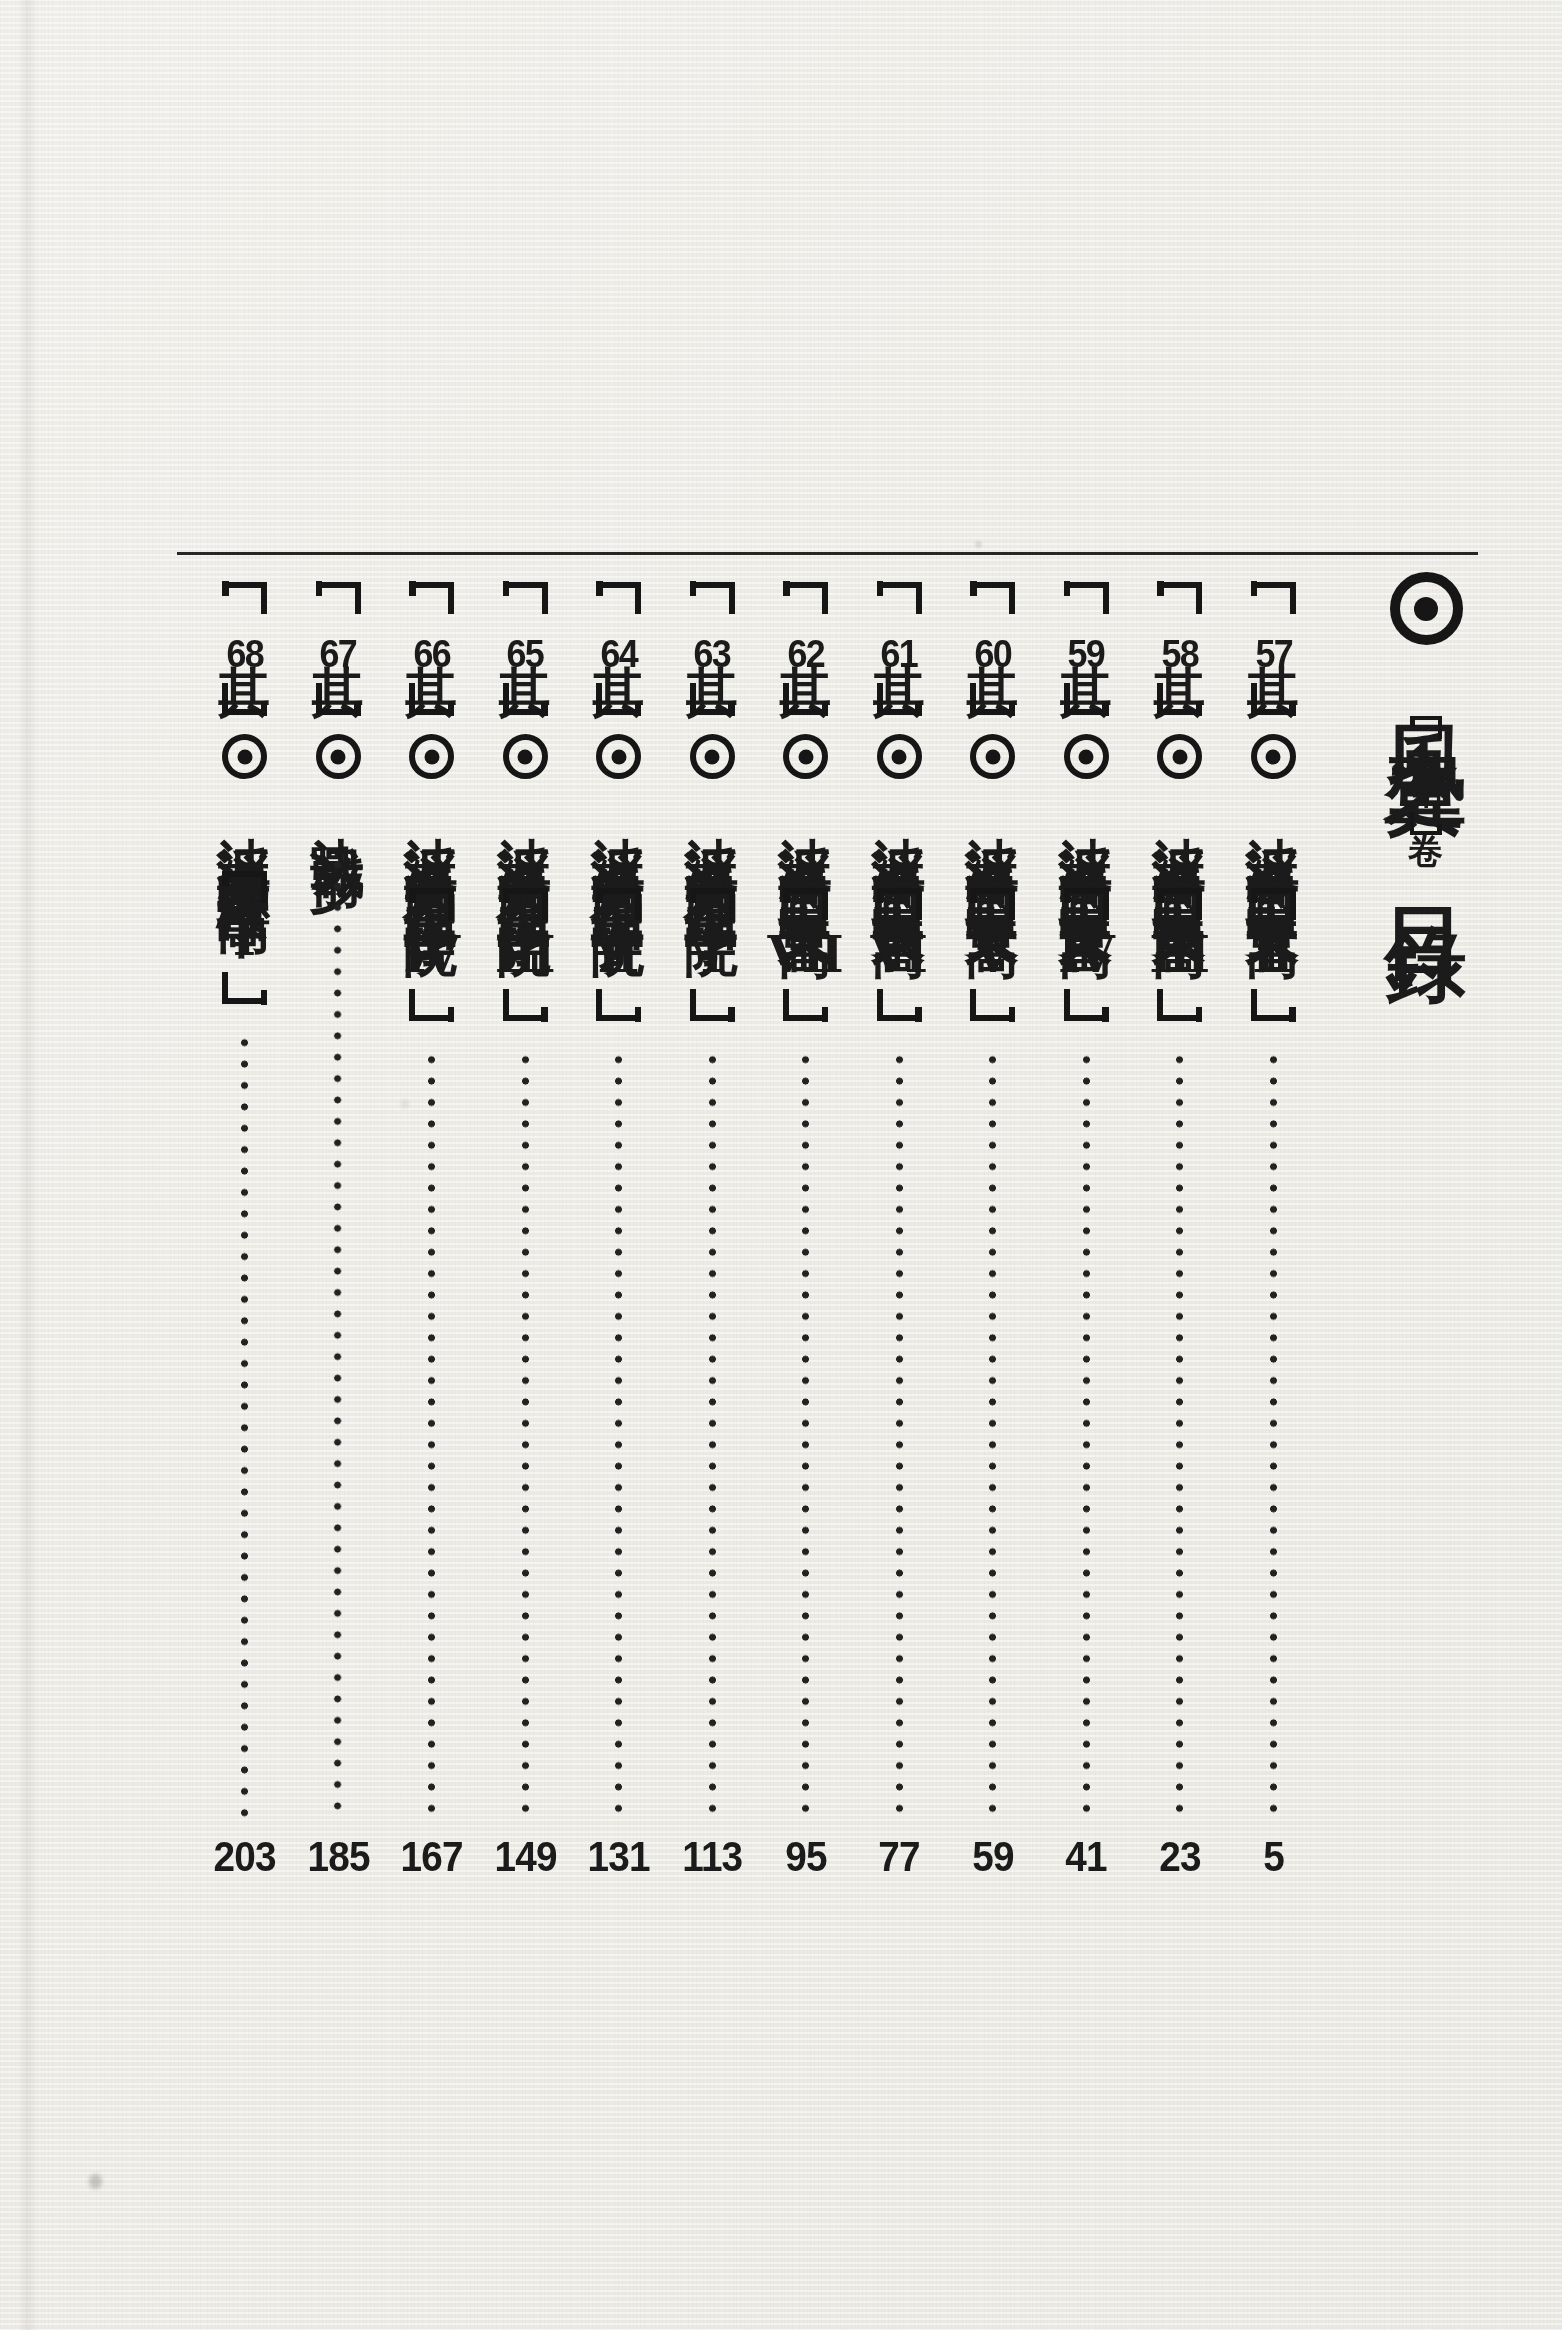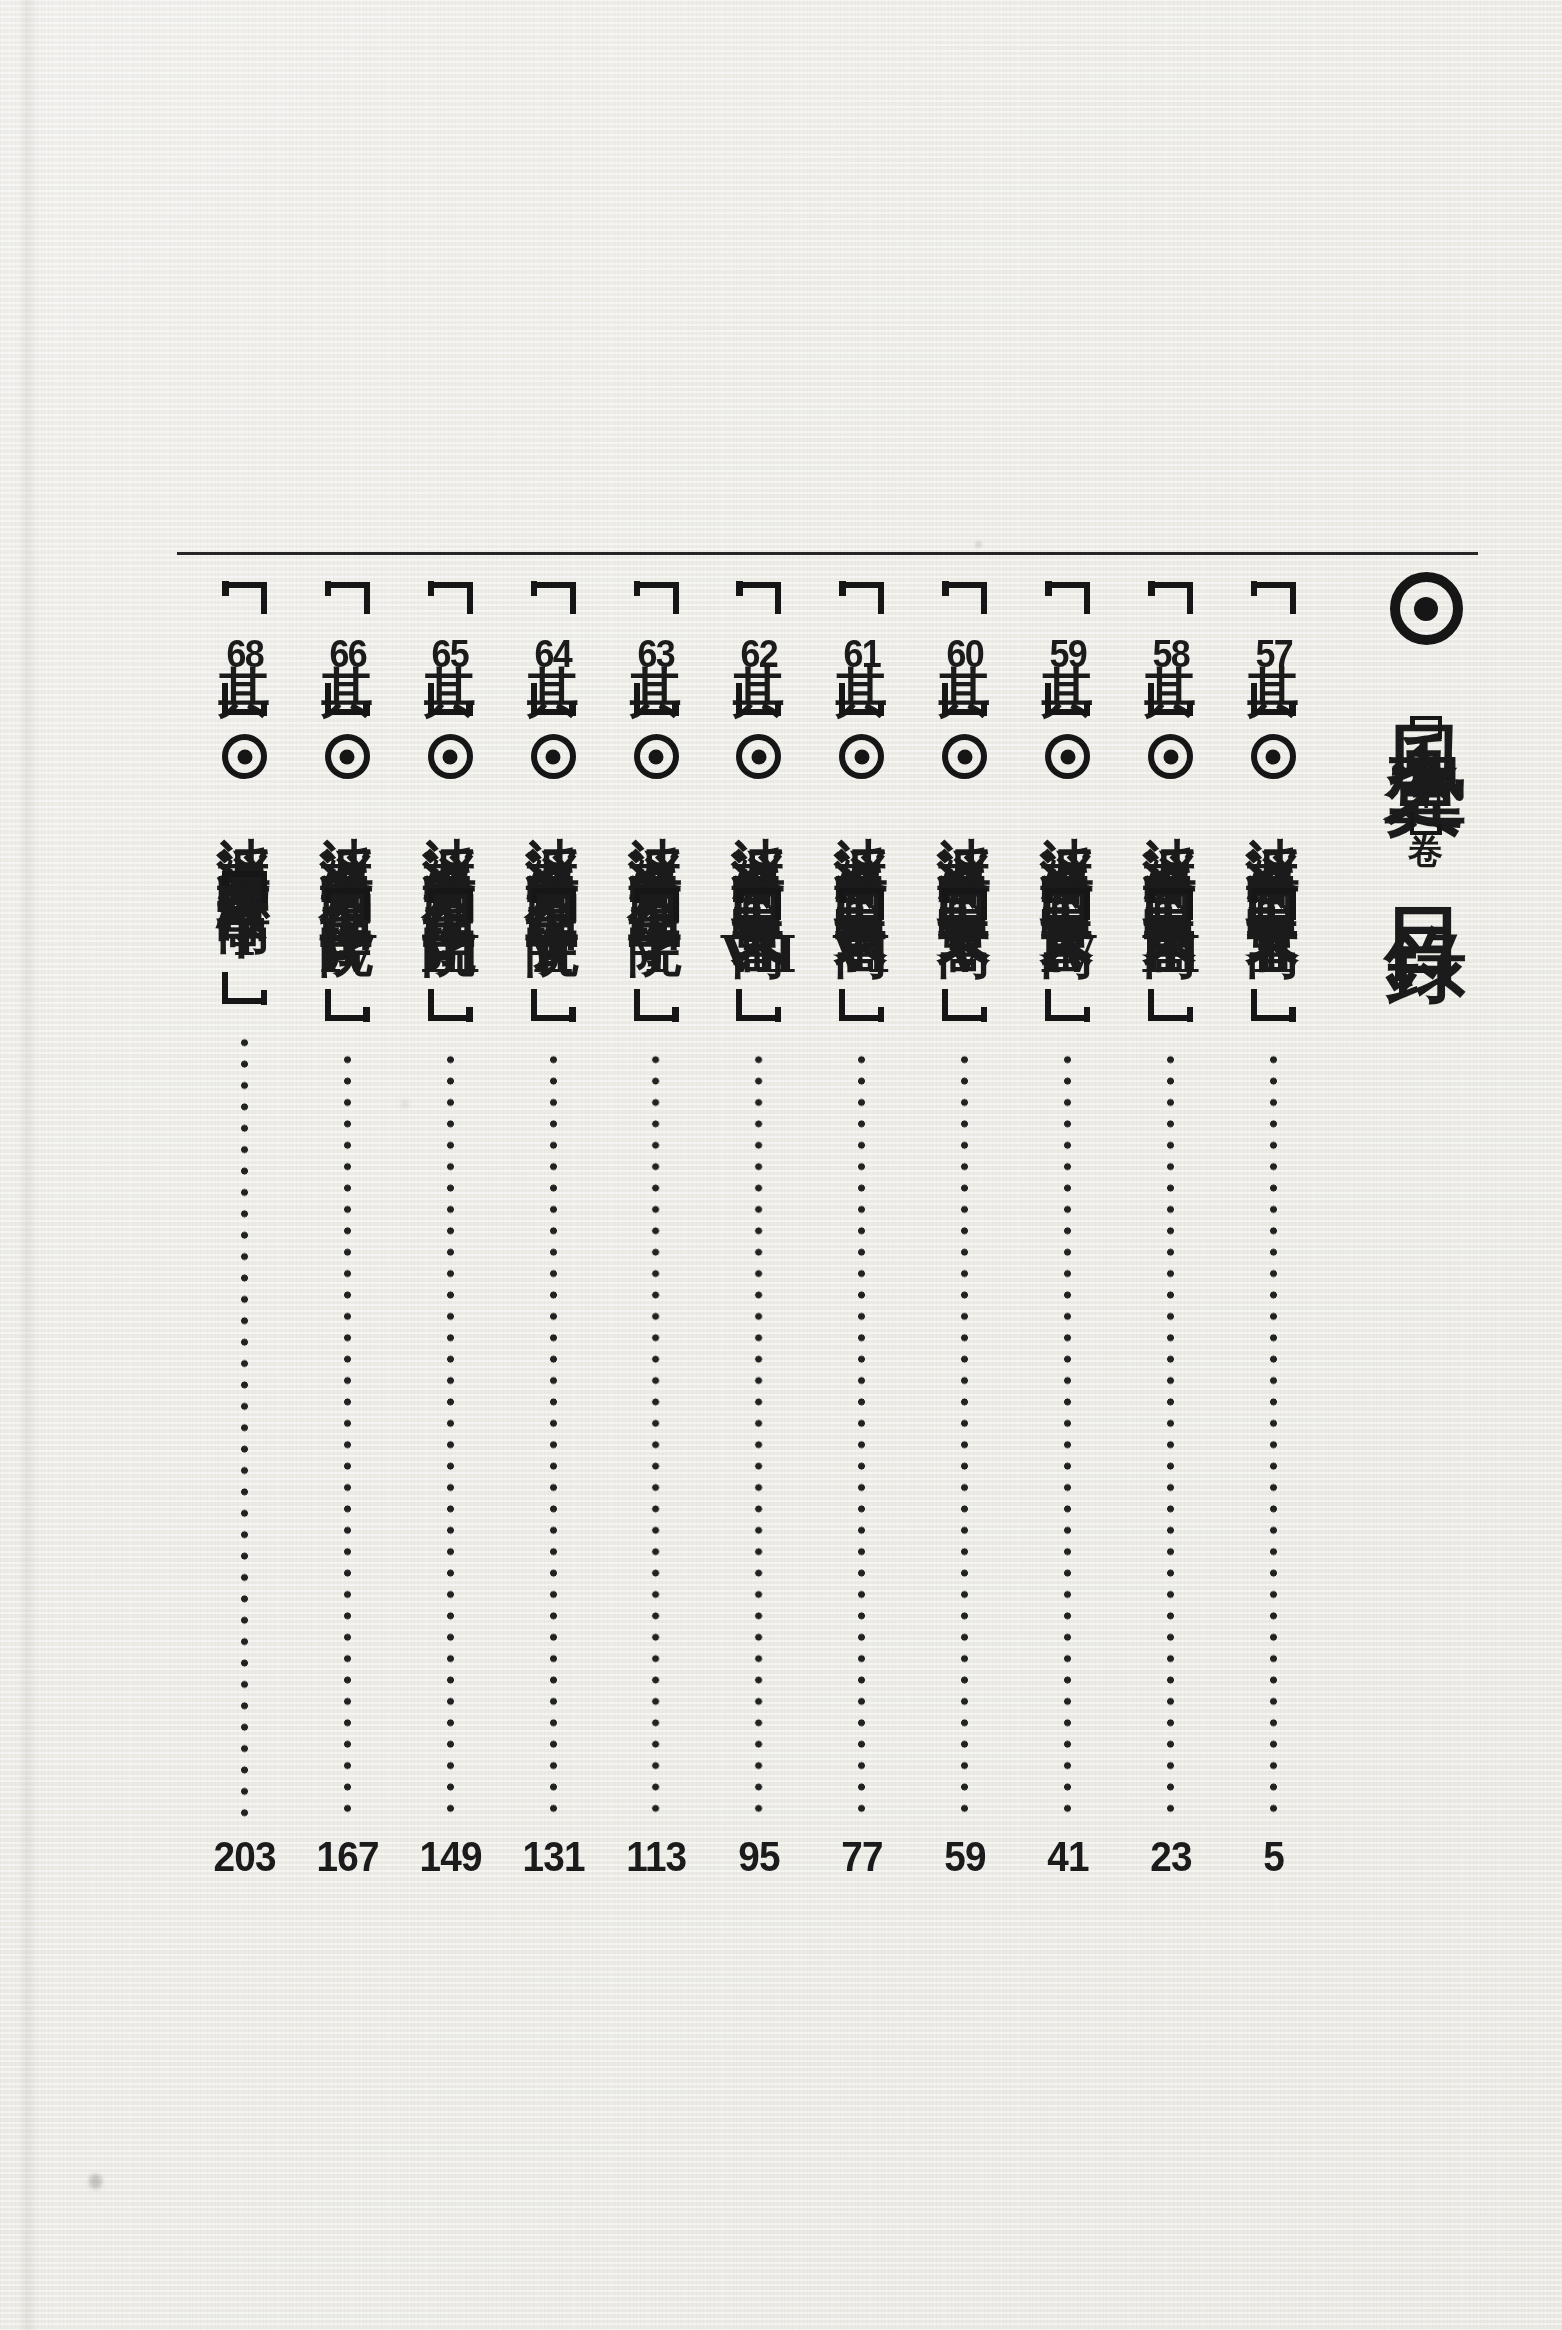--- a/index.html
+++ b/index.html
@@ -249,20 +249,31 @@
     <div class="ch-number">66</div>
     <div class="brkt brkt-close ch-brkt"></div>
     <div class="bullseye ch-bullseye"></div>
     <div class="ch-title vtext">波浮高中對神戶山手學院</div>
     <div class="brkt brkt-open ch-brkt nm-brkt"></div>
     <div class="ch-numeral">Ⅳ</div>
     <div class="brkt brkt-close ch-brkt nm-brkt"></div>
     <div class="leader"></div>
     <div class="page-num">167</div>
   </div>
+      <div class="chapter-col no-numeral">
+    <div class="brkt brkt-open ch-brkt"></div>
+    <div class="ch-prefix vtext">其</div>
+    <div class="ch-number">67</div>
+    <div class="brkt brkt-close ch-brkt"></div>
+    <div class="bullseye ch-bullseye"></div>
+    <div class="ch-title vtext">決戰前夕</div>
+
+    <div class="leader"></div>
+    <div class="page-num">185</div>
+  </div>
       <div class="chapter-col">
     <div class="brkt brkt-open ch-brkt"></div>
     <div class="ch-prefix vtext">其</div>
     <div class="ch-number">68</div>
     <div class="brkt brkt-close ch-brkt"></div>
     <div class="bullseye ch-bullseye"></div>
     <div class="ch-title vtext">波浮高中對帝櫻高中</div>
     <div class="brkt brkt-open ch-brkt nm-brkt"></div>
     <div class="ch-numeral">Ⅰ</div>
     <div class="brkt brkt-close ch-brkt nm-brkt"></div>

